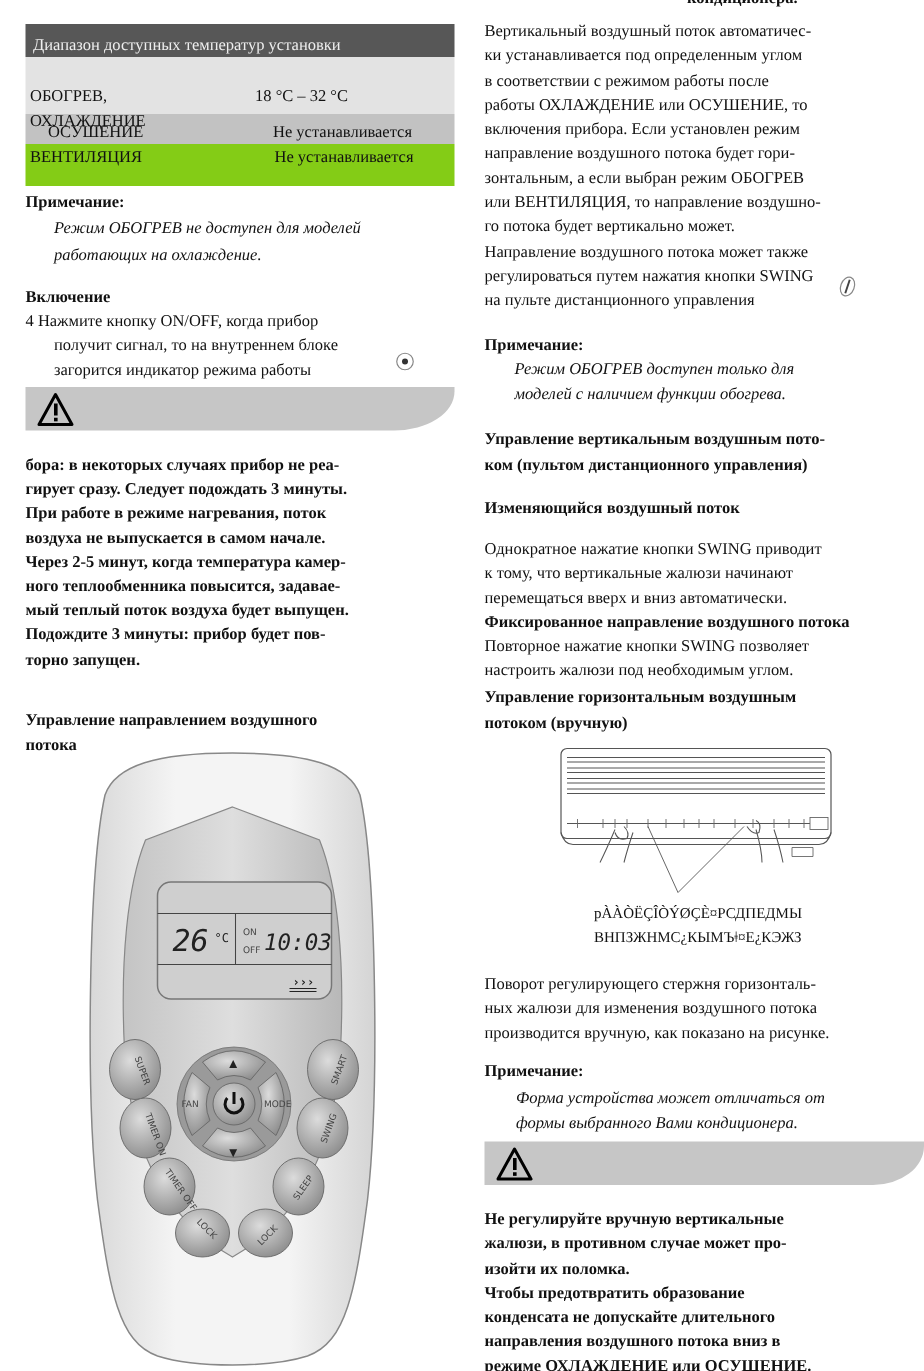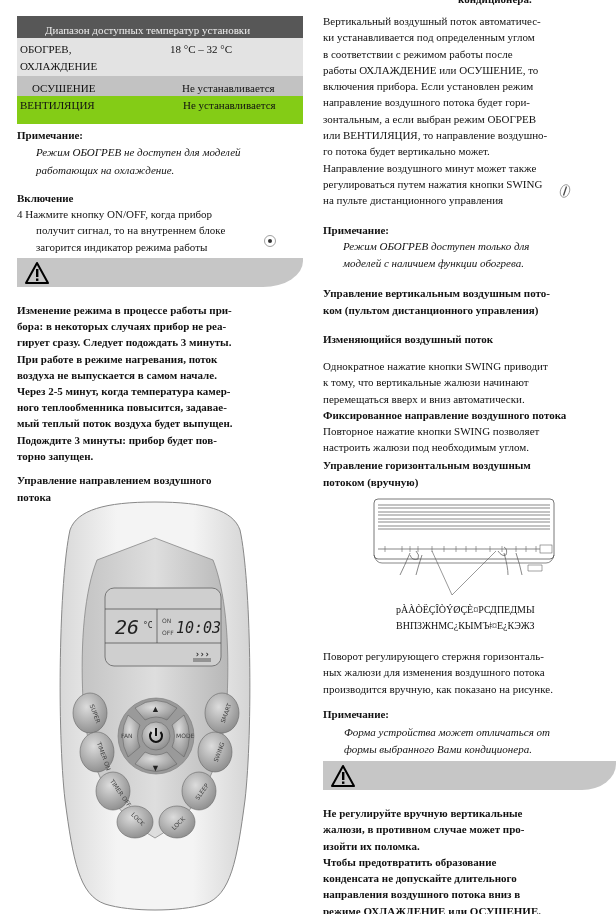--- a/index.html
+++ b/index.html
@@ -3,25 +3,25 @@
 <meta charset="utf-8">
 <style>
   html,body{margin:0;padding:0;background:#fff;}
   body{width:616px;height:914px;position:relative;overflow:hidden;font-family:"Liberation Serif","DejaVu Serif",serif;color:#111;}
   .abs{position:absolute;}
   .t{font-size:11px;line-height:16px;white-space:nowrap;}
   .b{font-weight:bold;}
   .i{font-style:italic;}
   
   .tbl{left:17px;top:16px;width:286px;}
-  .tbl .head{background:#575757;color:#eee;height:21px;font-size:11px;line-height:14px;padding-left:28px;padding-top:7px;box-sizing:border-box;height:22px;}
+  .tbl .head{background:#575757;color:#eee;height:21px;font-size:11px;line-height:14px;padding-left:5px;padding-top:7px;box-sizing:border-box;height:22px;}
   .tbl .row{display:flex;font-size:11px;line-height:17px;}
   .tbl .c1{width:150px;padding-left:3px;}
   .tbl .c2{flex:1;}
-  .row.r1{background:#e3e3e3;height:38px;padding-top:3px;box-sizing:border-box;}
+  .row.r1{background:#e3e3e3;height:38px;padding-top:18px;box-sizing:border-box;}
   .row.r2{background:#c2c2c2;height:20px;padding-top:4px;box-sizing:border-box;padding-left:12px;}
   .row.r3{background:#84cc16;height:28px;padding-top:2px;box-sizing:border-box;line-height:15px;gap:13px;}
   .warnbar{background:#c6c6c6;height:29px;border-top-right-radius:0 0;}
   .warnbar svg{position:absolute;left:7px;top:3px;}
   
   #remote{left:55px;top:500px;}
   .lcd-text{font-family:"DejaVu Sans Mono","Liberation Mono",monospace;}
   .btnlbl{font-family:"DejaVu Sans","Liberation Sans",sans-serif;font-size:6px;fill:#444;}
   .acfig{left:370px;top:493px;}
   .garble{font-size:10px;line-height:16px;}
@@ -69,21 +69,20 @@
 
 <div class="abs warnbar" style="left:17px;top:258px;width:286px;border-bottom-right-radius:40px 26px;">
   <svg width="26" height="24">
     <polygon points="13,2 24,22 2,22" fill="none" stroke="#000" stroke-width="2" stroke-linejoin="round"></polygon>
     <rect x="12" y="8" width="2.4" height="8" fill="#000"></rect>
     <rect x="12" y="17.5" width="2.4" height="2.4" fill="#000"></rect>
   </svg>
 </div>
 
 <div class="abs t b" style="left:17px;top:302px;line-height:16.2px;">
-  <div>Изменение режима в процессе работы при-</div>
   <div>бора: в некоторых случаях прибор не реа-</div>
   <div>гирует сразу. Следует подождать 3 минуты.</div>
   <div>При работе в режиме нагревания, поток</div>
   <div>воздуха не выпускается в самом начале.</div>
   <div>Через 2-5 минут, когда температура камер-</div>
   <div>ного теплообменника повысится, задавае-</div>
   <div>мый теплый поток воздуха будет выпущен.</div>
   <div>Подождите 3 минуты: прибор будет пов-</div>
   <div>торно запущен.</div>
 </div>
@@ -179,21 +178,21 @@
 <div class="abs t" style="left:323px;top:13px;line-height:16.3px;">
   <div>Вертикальный воздушный поток автоматичес-</div>
   <div>ки устанавливается под определенным углом</div>
   <div>в соответствии с режимом работы после</div>
   <div>работы ОХЛАЖДЕНИЕ или ОСУШЕНИЕ, то</div>
   <div>включения прибора. Если установлен режим</div>
   <div>направление воздушного потока будет гори-</div>
   <div>зонтальным, а если выбран режим ОБОГРЕВ</div>
   <div>или ВЕНТИЛЯЦИЯ, то направление воздушно-</div>
   <div>го потока будет вертикально может.</div>
-  <div>Направление воздушного минут может также</div>
+  <div>Направление воздушного потока может также</div>
   <div>регулироваться путем нажатия кнопки SWING</div>
   <div>на пульте дистанционного управления</div>
 </div>
 <svg class="abs" style="left:559px;top:183px;" width="12" height="16">
   <ellipse cx="6" cy="8" rx="4.5" ry="6.5" fill="#fff" stroke="#888" stroke-width="0.8" transform="rotate(20 6 8)"></ellipse>
   <line x1="7.5" y1="3.5" x2="4.5" y2="12.5" stroke="#444" stroke-width="1.3"></line>
 </svg>
 
 <div class="abs t b" style="left:323px;top:222px;">Примечание:</div>
 <div class="abs t i" style="left:343px;top:238px;line-height:17px;">

